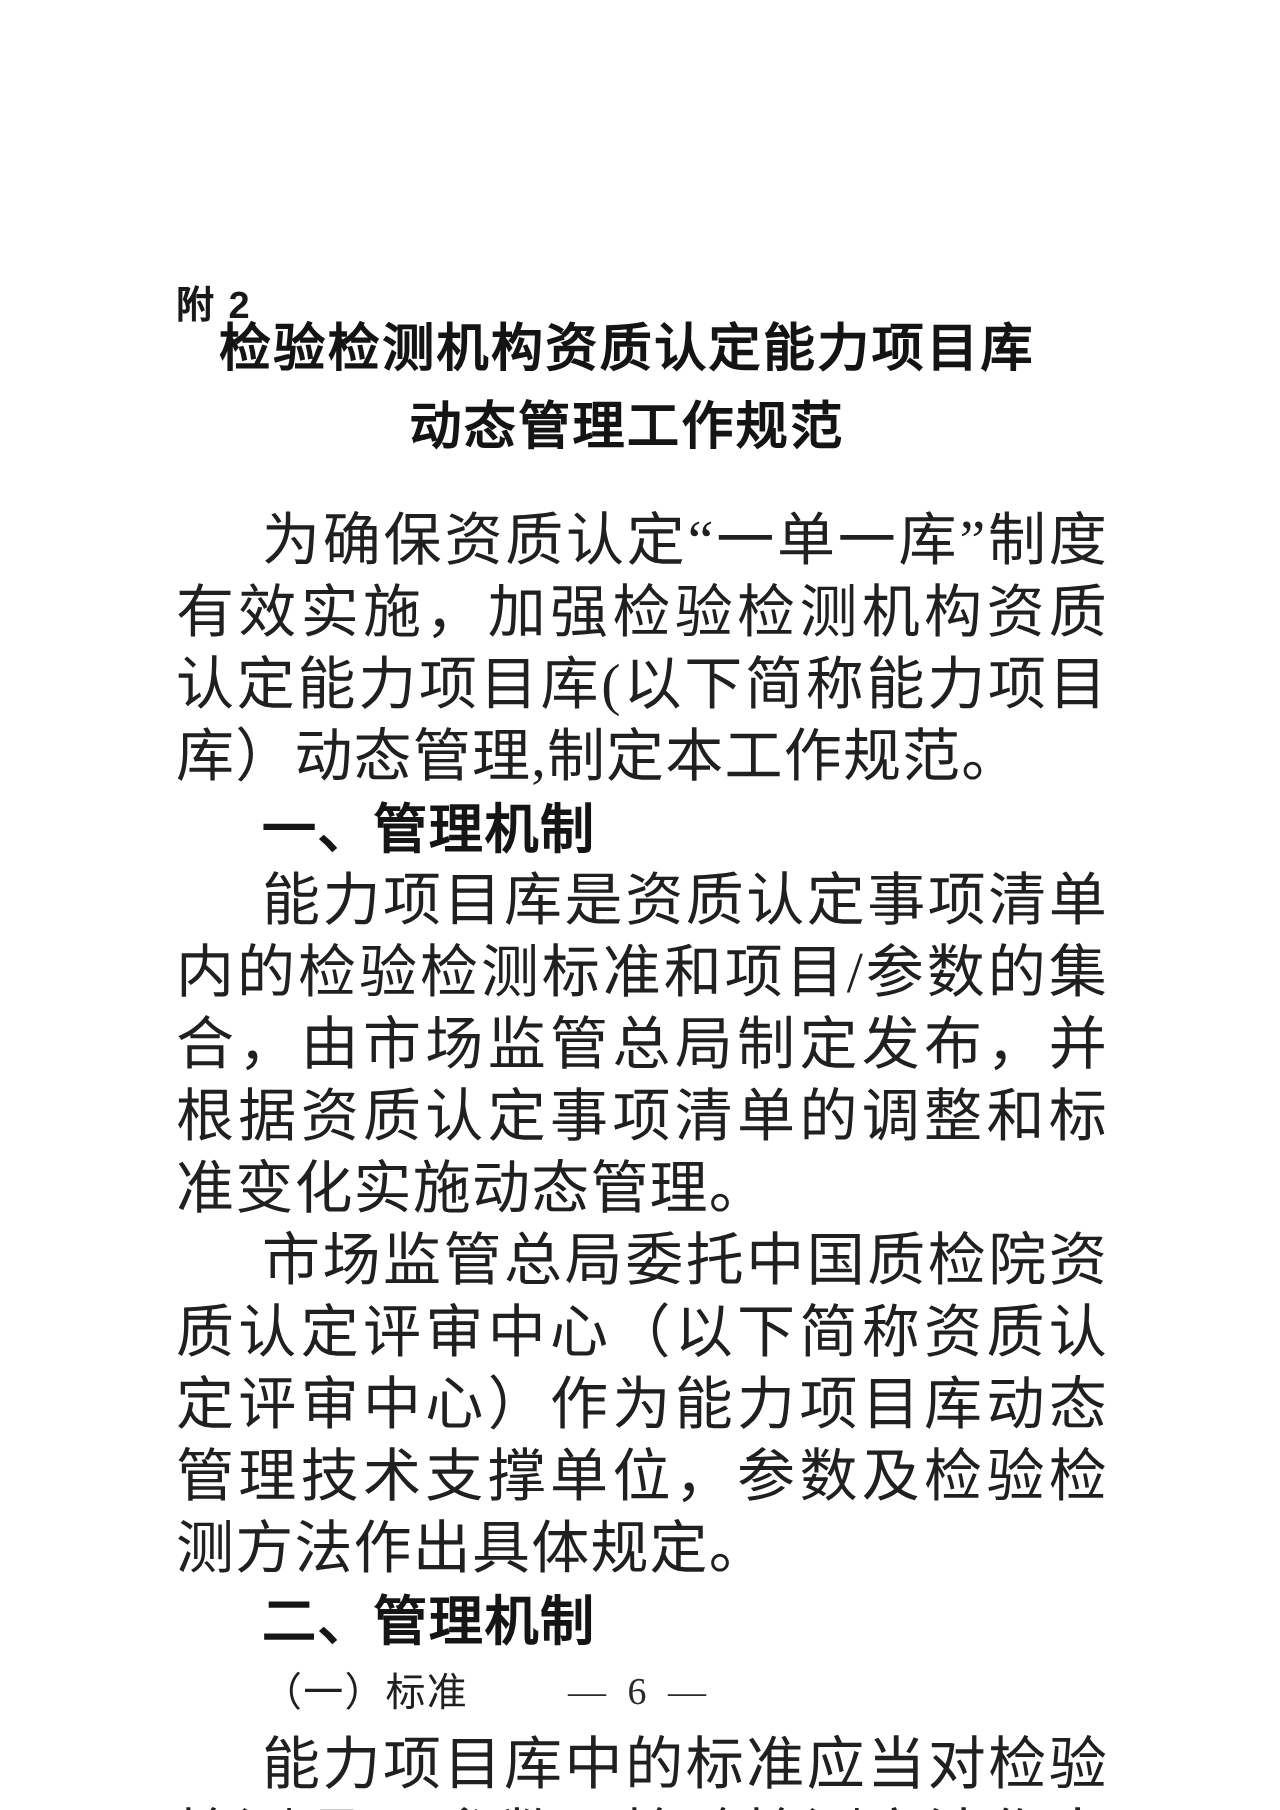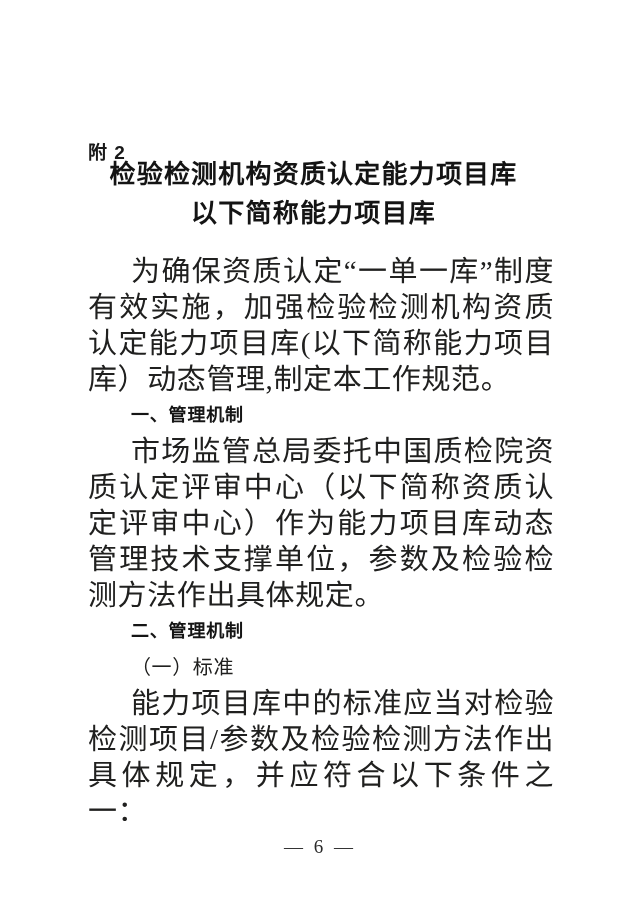--- a/index.html
+++ b/index.html
@@ -72,21 +72,21 @@
     letter-spacing: 0.6px;
     color: #20201f;
     font-family: "Liberation Serif", "DejaVu Serif", serif;
   }
 
   
   .section-heading {
     margin: 0;
     font-family: "Liberation Sans", "DejaVu Sans", sans-serif;
     font-weight: bold;
-    font-size: 18px;
+    font-size: 27px;
     line-height: 36px;
     text-indent: 43px;
     letter-spacing: 0.8px;
     color: #151515;
     white-space: nowrap;
   }
 
   
   .sub-heading {
     margin: 0;
@@ -114,26 +114,27 @@
 </style>
 </head>
 <body>
 
 <div id="page">
 
   <div class="attach-label">附 2</div>
 
   <div class="doc-title">
     <span class="title-line">检验检测机构资质认定能力项目库</span>
-    <span class="title-line">以下简称能力项目库</span>
+    <span class="title-line">动态管理工作规范</span>
   </div>
 
   <div class="body-block" id="body-block">
       <p class="para">为确保资质认定“一单一库”制度有效实施，加强检验检测机构资质认定能力项目库(以下简称能力项目库）动态管理,制定本工作规范。</p>
       <p class="section-heading">一、管理机制</p>
+      <p class="para">能力项目库是资质认定事项清单内的检验检测标准和项目/参数的集合，由市场监管总局制定发布，并根据资质认定事项清单的调整和标准变化实施动态管理。</p>
       <p class="para">市场监管总局委托中国质检院资质认定评审中心（以下简称资质认定评审中心）作为能力项目库动态管理技术支撑单位，参数及检验检测方法作出具体规定。</p>
       <p class="section-heading">二、管理机制</p>
       <p class="sub-heading">（一）标准</p>
       <p class="para">能力项目库中的标准应当对检验检测项目/参数及检验检测方法作出具体规定，并应符合以下条件之一：</p>
     </div>
 
   <div class="page-footer">— 6 —</div>
 
 </div>
 

